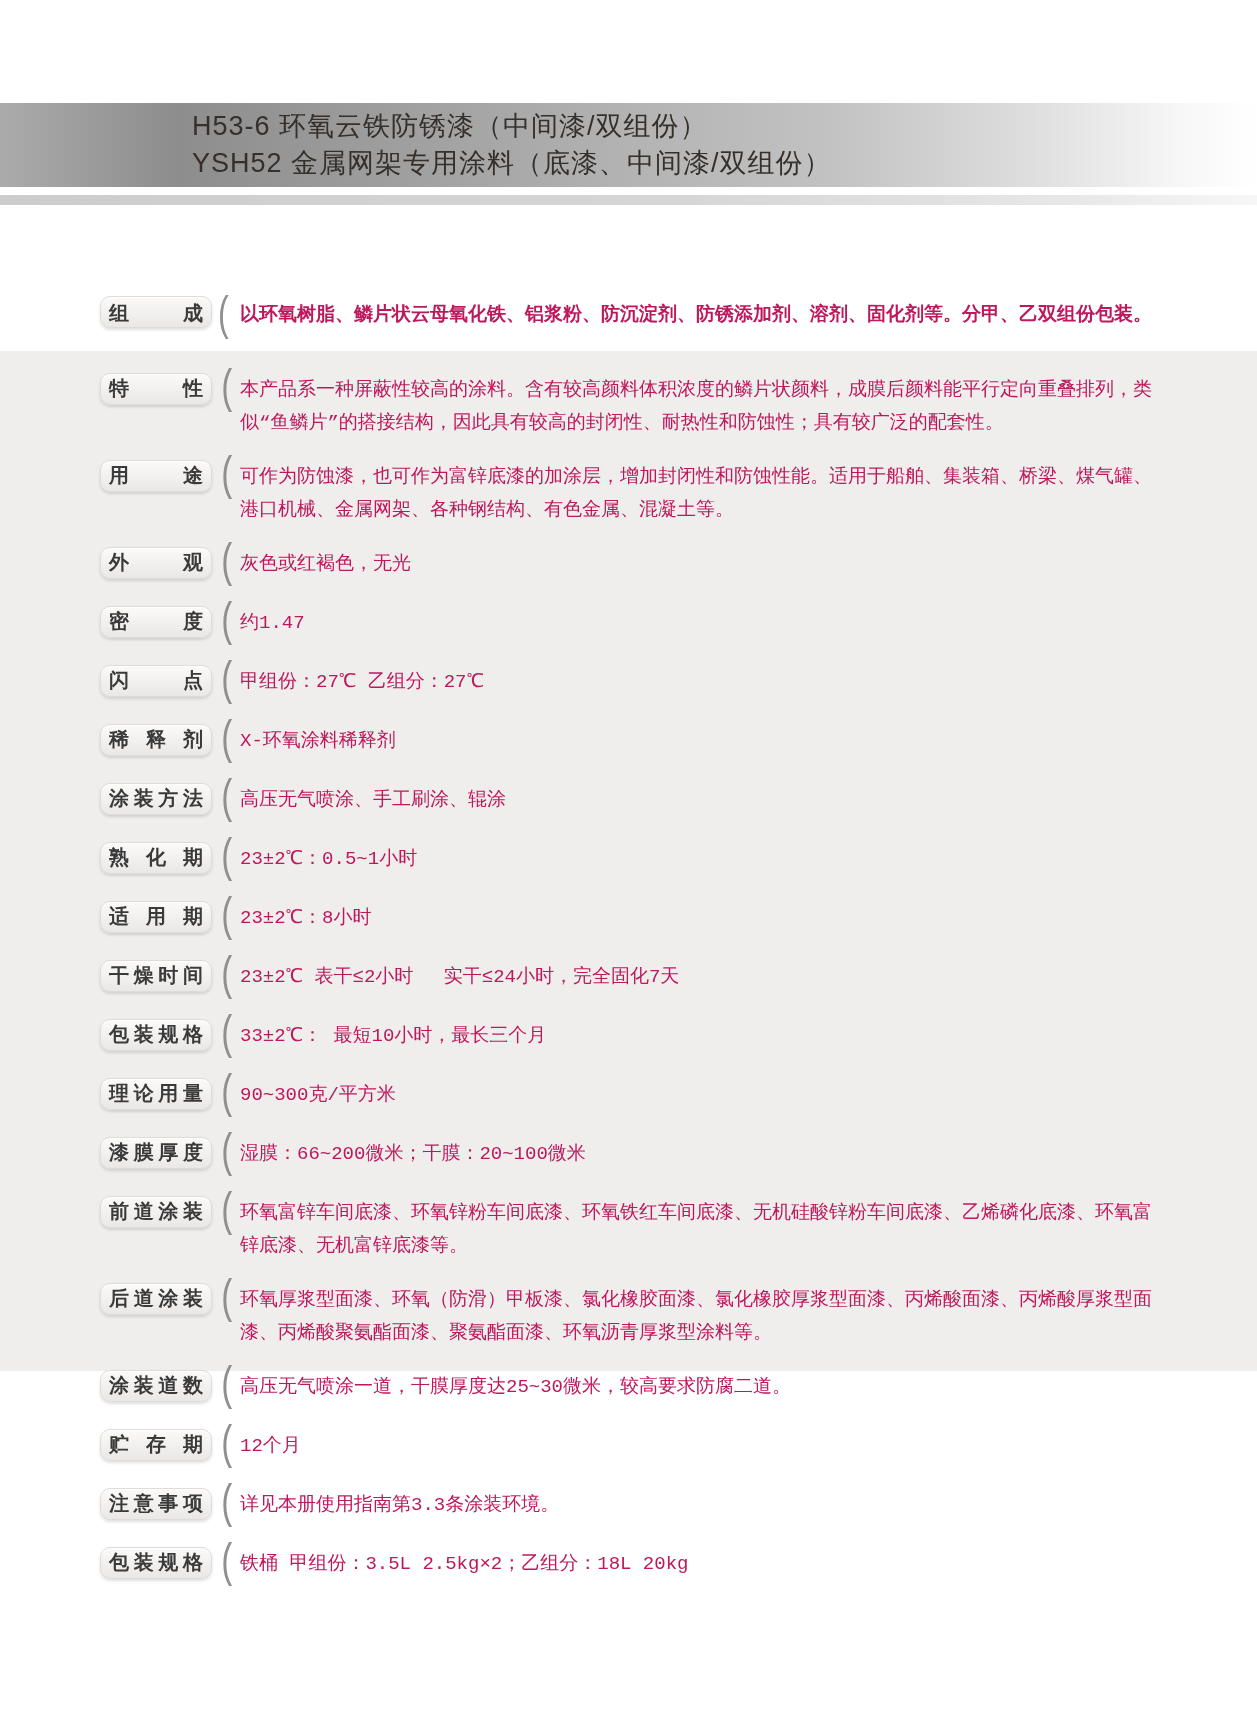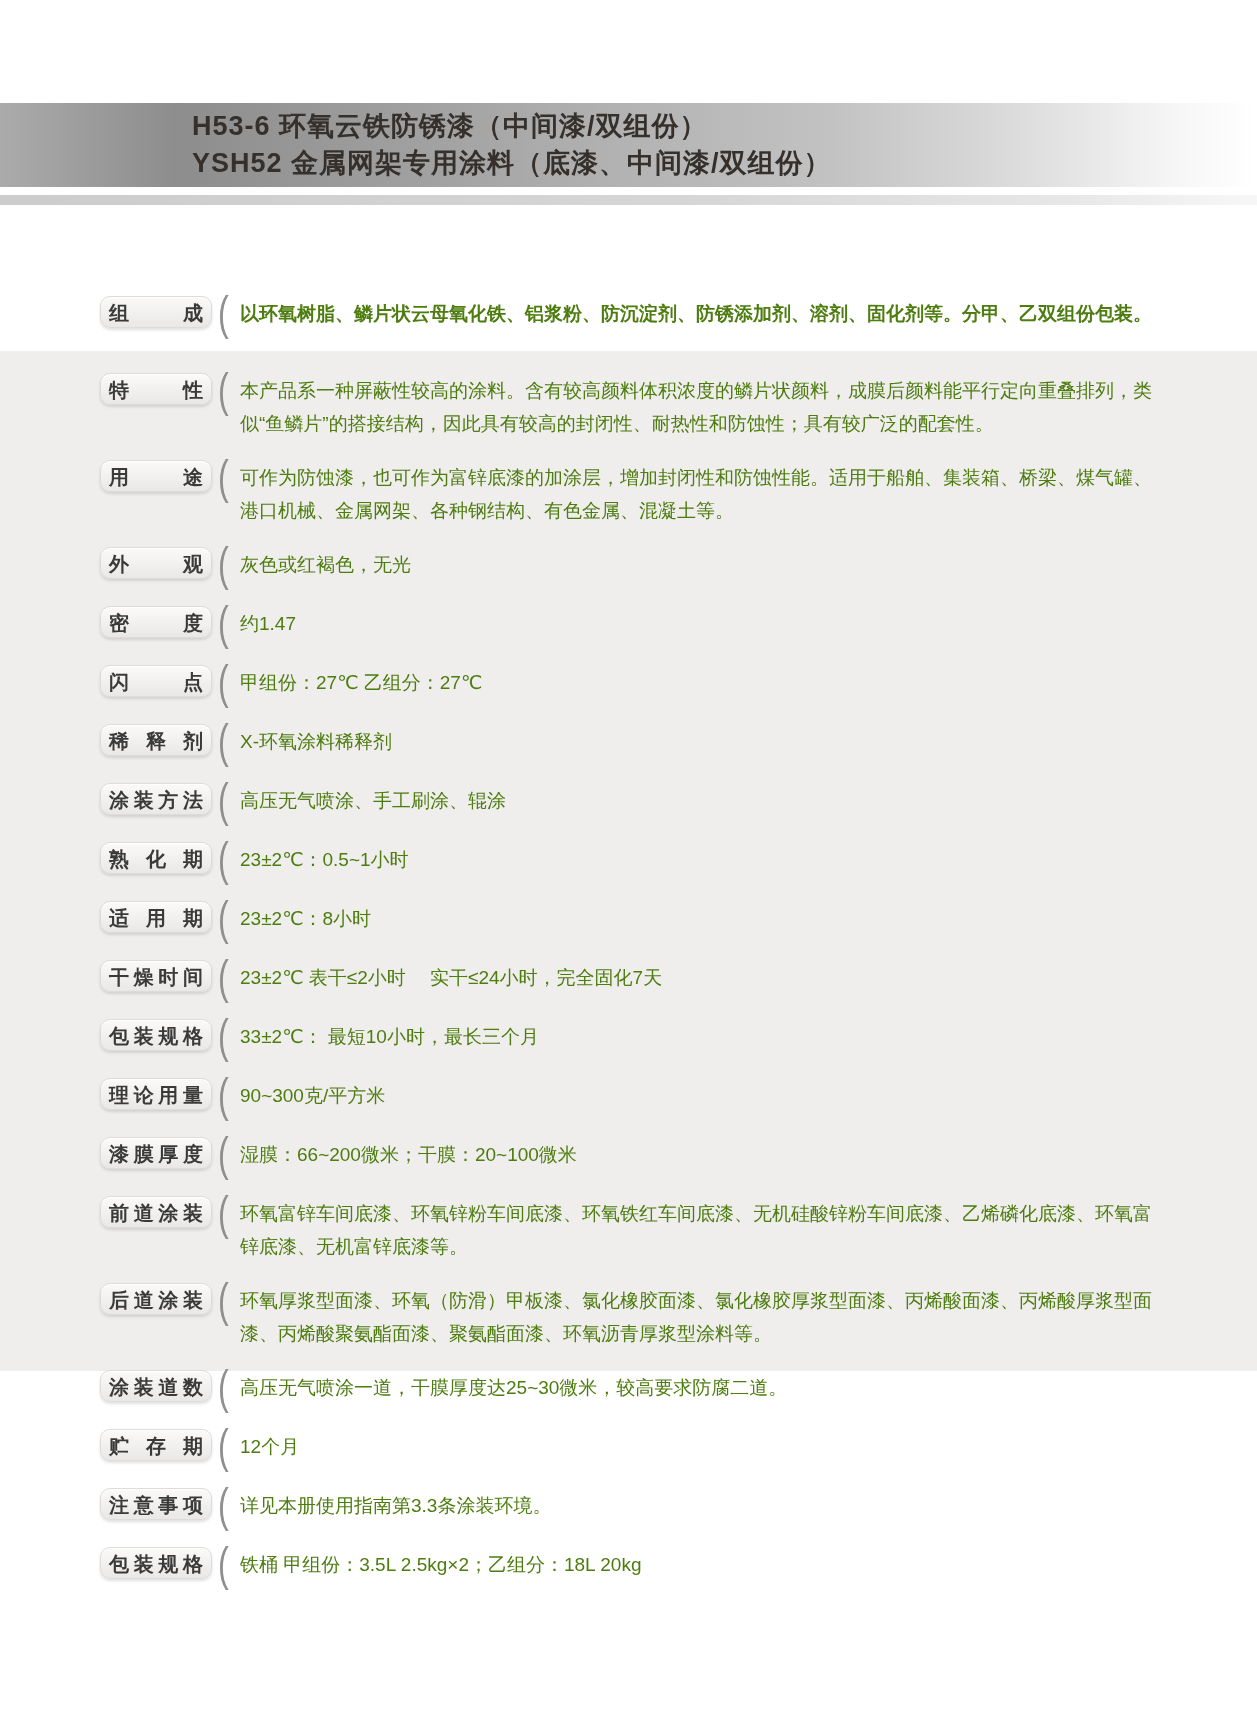--- a/index.html
+++ b/index.html
@@ -20,21 +20,21 @@
       #ababab 0%, #8d8d8d 14%, #9f9f9f 32%, #b3b3b3 50%,
       #c2c2c2 66%, #dedede 82%, #f7f7f7 94%, #ffffff 100%);
     display: flex;
     flex-direction: column;
     justify-content: center;
     padding-left: 192px;
     box-sizing: border-box;
   }
   .title-line {
     font-size: 27px;
-    font-weight: bold;
+    font-weight: normal;
     color: #35302c;
     line-height: 37px;
     letter-spacing: 1px;
     white-space: nowrap;
   }
   .band-gap { height: 8px; background: #ffffff; }
   .thin-band {
     height: 10px;
     background: linear-gradient(90deg, #cccccc 0%, #d6d6d6 55%, #e7e7e7 85%, #f7f7f7 100%);
   }
@@ -45,20 +45,21 @@
     padding: 91px 0 0 100px;
     height: 146px;
     box-sizing: border-box;
   }
   .white-section .spec-row { margin-bottom: 0; }
   .gray-section {
     background: #efeeec;
     padding: 22px 0 0 100px;
     height: 1020px;
     box-sizing: border-box;
+    font-family: Liberation Mono, monospace;
   }
 
   
   .spec-row {
     display: flex;
     align-items: flex-start;
     margin-bottom: 20px;
   }
   .pill {
     flex: none;
@@ -89,21 +90,21 @@
     font-weight: 400;
     transform: scaleX(0.7);
     transform-origin: left top;
     user-select: none;
   }
   .bracket::before { content: "("; }
   .value {
     width: 920px;
     font-size: 19px;
     line-height: 33px;
-    color: #4d7c0f;
+    color: #be185d;
     padding-top: 1px;
   }
   .spec-row.wide .value { width: 960px; font-weight: bold; }
 </style>
 </head>
 <body>
 
 <div class="page">
 
   <div class="top-white"></div>

